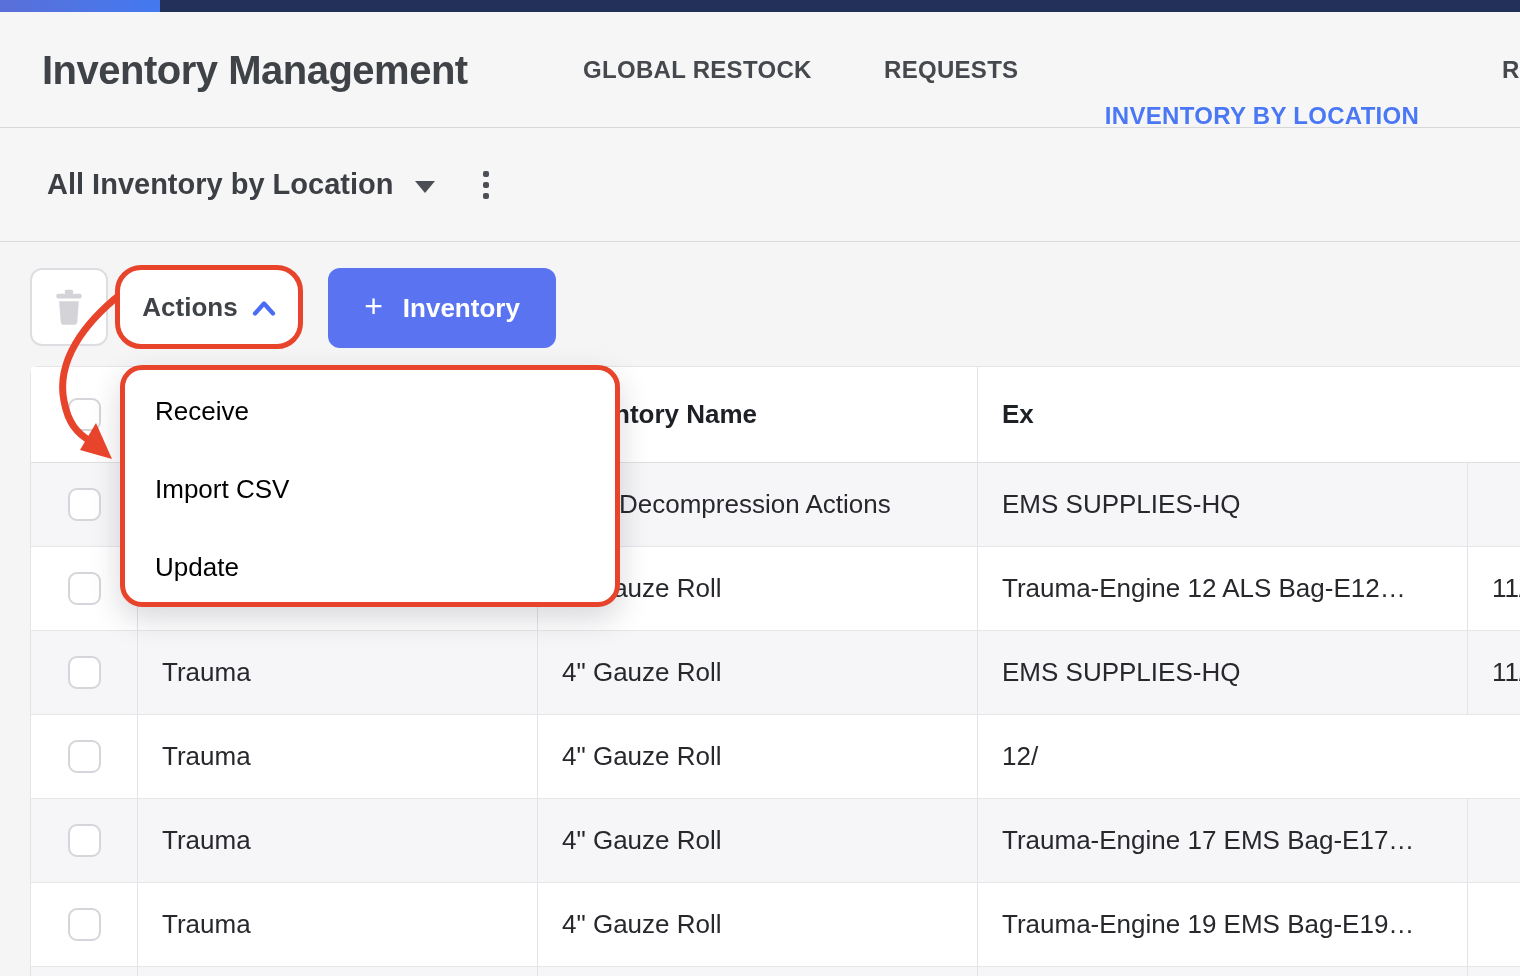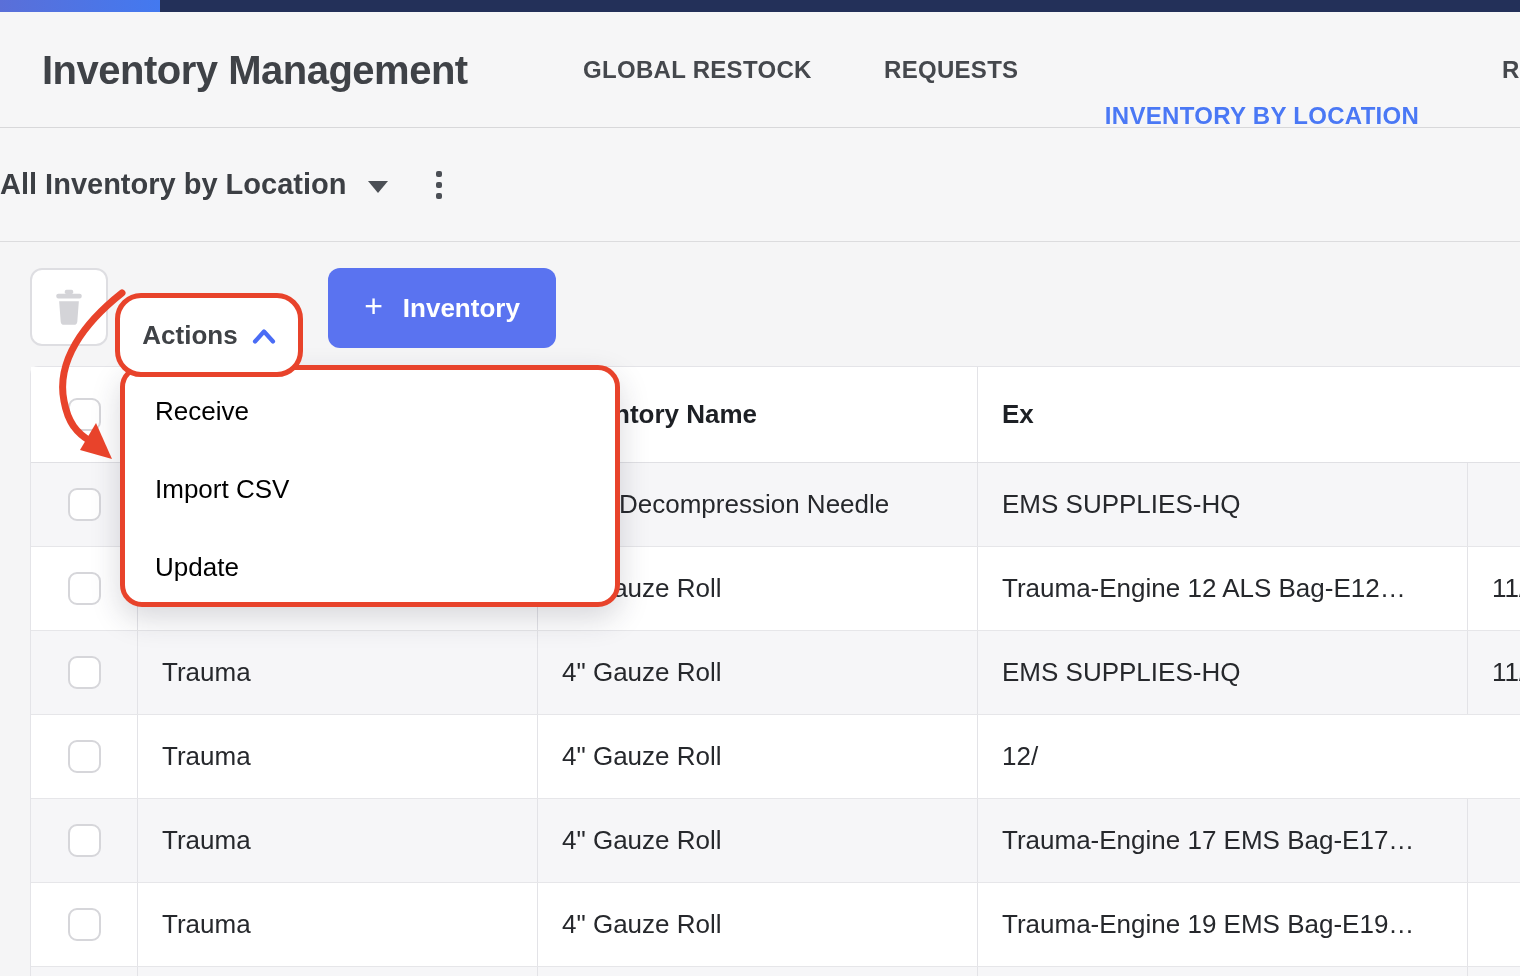--- a/index.html
+++ b/index.html
@@ -27,35 +27,35 @@
   .tab-1 { left:301px; }
   .tab-2 { left:473px; width:412px; justify-content:center; }
   .tab-3 { left:919px; }
   .tab.active { color:#4a78f5;margin-top:46px; }
   .tab.active::after { content:""; position:absolute; left:0; right:0; bottom:-1px;
     height:5px; background:#5a82f7; }
 
   
   .sub-header { position:absolute; left:0; top:128px; width:1520px; height:114px;
     background:#f6f6f7; border-bottom:1px solid #dcdcde; display:flex; align-items:center; }
-  .view-title { font-size:29px; font-weight:700; color:#3c3f44;
+  .view-title { margin-left:47px; font-size:29px; font-weight:700; color:#3c3f44;
     display:flex; align-items:center; gap:22px; cursor:pointer; }
   .caret-down { width:0; height:0; border-left:10px solid transparent;
     border-right:10px solid transparent; border-top:12px solid #4b4f55; margin-top:4px; }
   .kebab { margin-left:42px; display:flex; flex-direction:column; gap:5px; cursor:pointer; padding:6px; }
   .kebab i { width:6px; height:6px; border-radius:2px; background:#4b4f55; display:block; }
 
   
   .btn-trash { position:absolute; left:30px; top:268px; width:78px; height:78px;
     background:#fff; border:2px solid #dedee2; border-radius:12px;
     display:flex; align-items:center; justify-content:center; cursor:pointer; }
   .btn-actions { position:absolute; left:115px; top:265px; width:188px; height:84px;
     background:#fff; border:5px solid #e8432b; border-radius:26px;
     display:flex; align-items:center; justify-content:center; gap:14px;
-    font-size:26px; font-weight:600; color:#3f4246; cursor:pointer; z-index:30;margin-top:28px; }
+    font-size:26px; font-weight:600; color:#3f4246; cursor:pointer; z-index:30; }
   .btn-add { position:absolute; left:328px; top:268px; width:228px; height:80px;
     background:#5a73f0; border:none; border-radius:12px; color:#fff;
     display:flex; align-items:center; justify-content:center; gap:20px;
     font-size:26px; font-weight:600; cursor:pointer;
     font-family:"Liberation Sans","DejaVu Sans",sans-serif; }
   .plus-glyph { font-size:32px; font-weight:400; margin-top:-3px; }
 
   
   .table-panel { position:absolute; left:30px; top:366px; width:1760px;
     background:#fff; border:1px solid #e4e4e8; border-right:none; border-bottom:none;
@@ -150,21 +150,21 @@
     <div class="cell hcell col-category"></div>
     <div class="cell hcell col-name">Inventory Name</div>
     <div class="cell hcell col-exp">Ex</div>
   </div>
   <div class="rows">
   <div class="t-row striped">
     <div class="cell col-check">
       <span class="checkbox"></span>
     </div>
     <div class="cell col-category cell-category"></div>
-    <div class="cell col-name cell-name">Decompression Needle</div>
+    <div class="cell col-name cell-name">Decompression Actions</div>
     <div class="cell col-location cell-location">EMS SUPPLIES-HQ</div>
     <div class="cell col-exp cell-exp"></div>
   </div>
 
   <div class="t-row">
     <div class="cell col-check">
       <span class="checkbox"></span>
     </div>
     <div class="cell col-category cell-category"></div>
     <div class="cell col-name cell-name">4" Gauze Roll</div>

